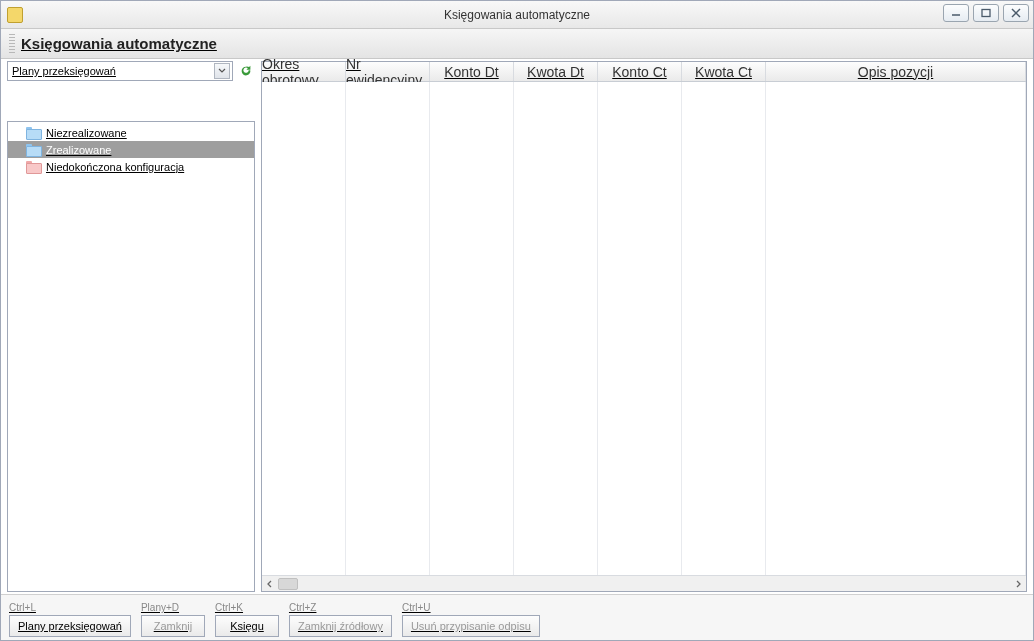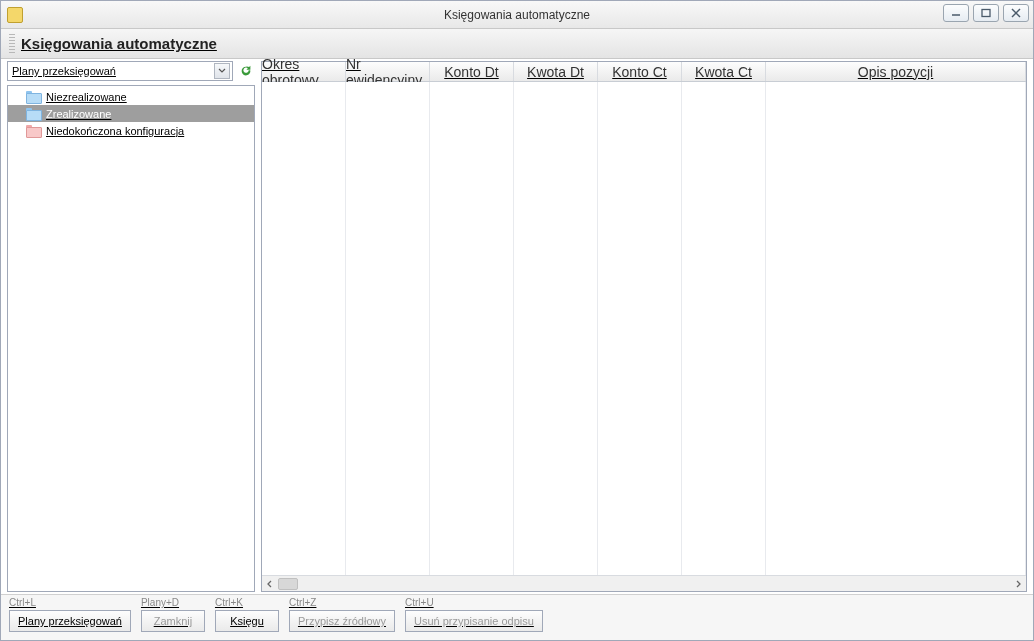--- a/index.html
+++ b/index.html
@@ -123,20 +123,21 @@
   cursor: pointer;
 }
 .refresh-btn svg { width: 14px; height: 14px; }
 
 .tree {
   flex: 1;
   border: 1px solid #a0a8b8;
   background: #fff;
   overflow: auto;
   padding-top: 2px;
+  margin-top: 36px;
 }
 .tree-item {
   height: 17px;
   display: flex;
   align-items: center;
   padding-left: 18px;
   cursor: pointer;
 }
 .tree-item.selected {
   background: #9e9e9e;
@@ -210,22 +211,22 @@
   border: 1px solid #c0c0c0;
   border-radius: 2px;
   margin-left: 0;
 }
 .hscroll .track { flex:1; }
 .footer {
   height: 46px;
   border-top: 1px solid #d0d0d0;
   background: #f6f6f6;
   display: flex;
-  align-items: flex-start;
-  padding: 2px 8px 16px 8px;
+  align-items: flex-end;
+  padding: 2px 8px 3px 8px;
   gap: 10px;
 }
 .footer-group {
   display: flex;
   flex-direction: column;
   align-items: flex-start;
 }
 .footer-group .hint {
   font-size: 10px;
   color: #888;
@@ -360,21 +361,21 @@
     <div class="footer-group">
       <span class="hint">Plany+D</span>
       <button class="btn disabled" disabled="">Zamknij</button>
     </div>
     <div class="footer-group">
       <span class="hint">Ctrl+K</span>
       <button class="btn">Księgu</button>
     </div>
     <div class="footer-group">
       <span class="hint">Ctrl+Z</span>
-      <button class="btn disabled" disabled="">Przypisz źródłowy</button>
+      <button class="btn disabled" disabled="">Zamknij źródłowy</button>
     </div>
     <div class="footer-group">
       <span class="hint">Ctrl+U</span>
       <button class="btn disabled" disabled="">Usuń przypisanie odpisu</button>
     </div>
     <div class="spacer"></div>
   </div>
 
 </div>
 

